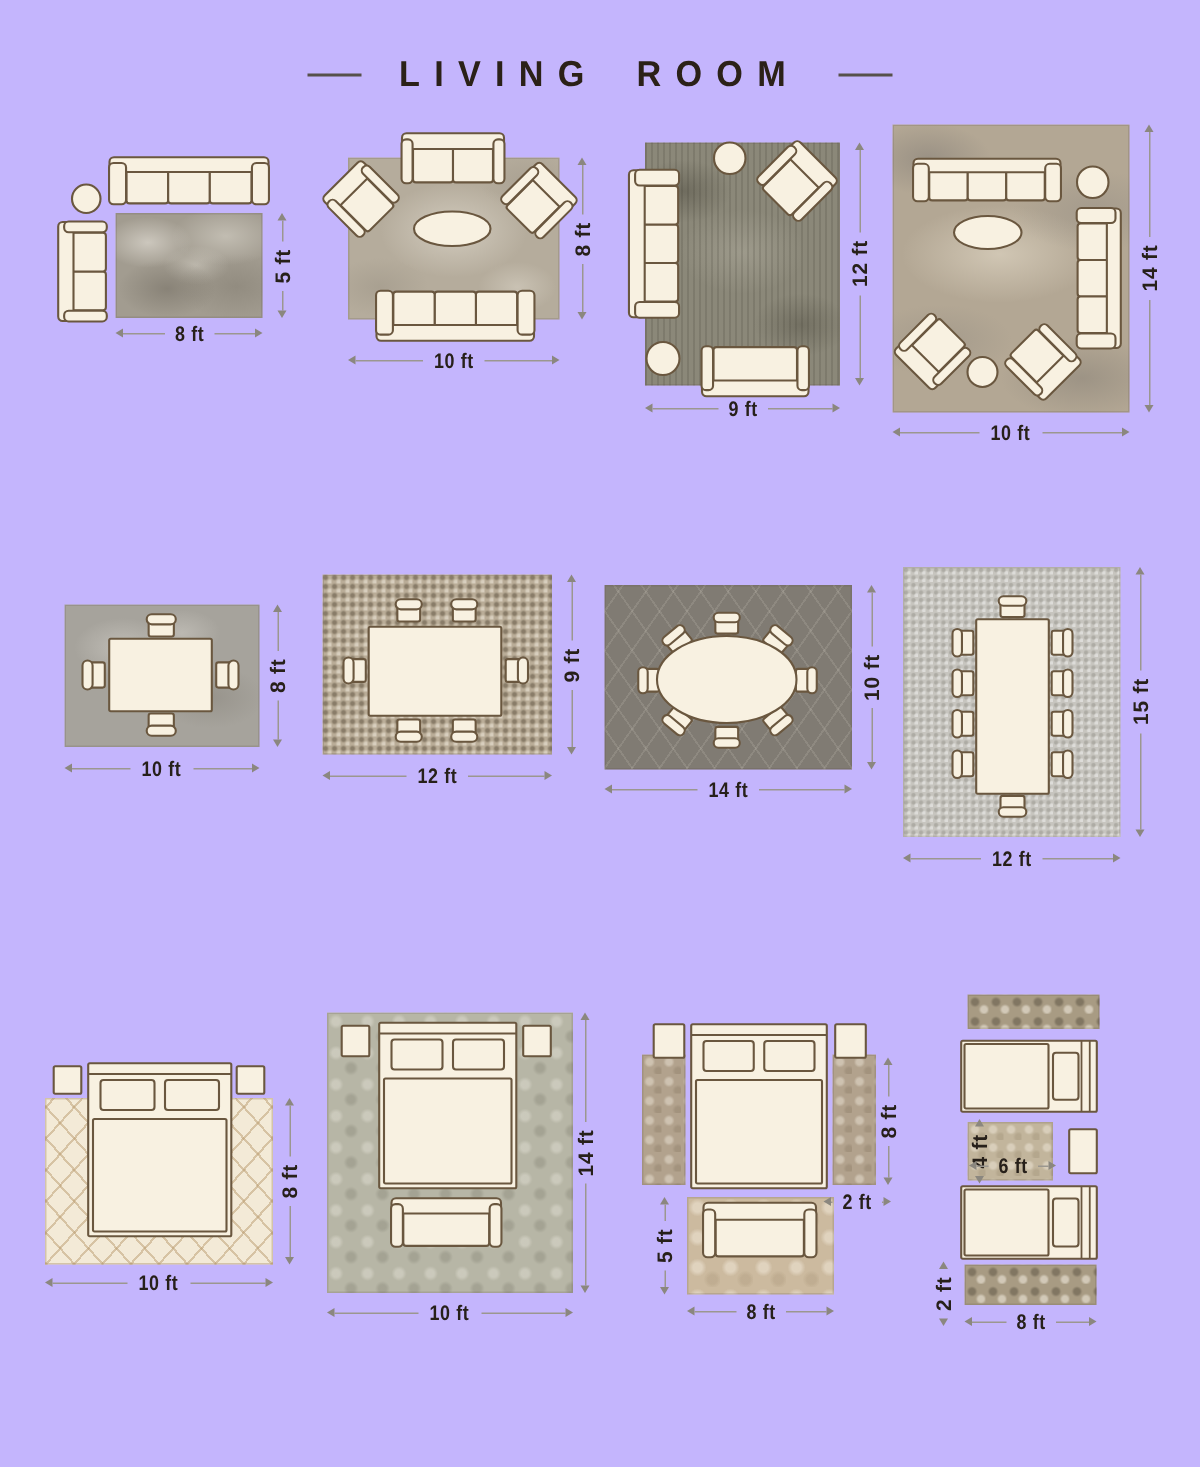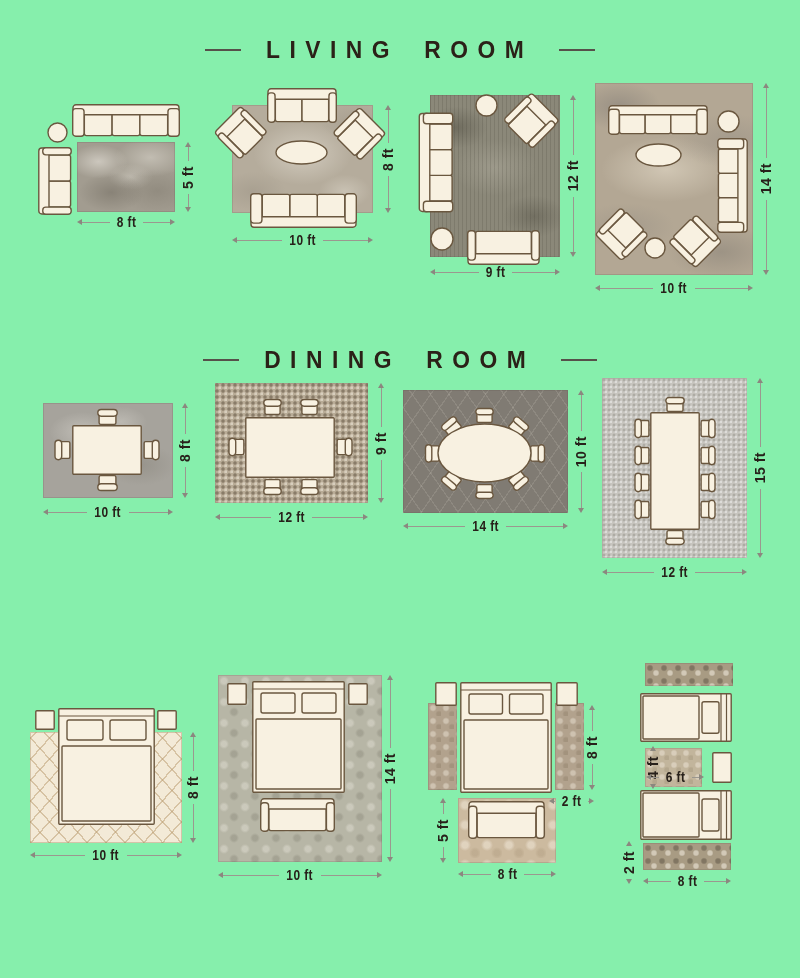--- a/index.html
+++ b/index.html
@@ -1,17 +1,17 @@
 <!DOCTYPE html>
 <html><head>
 <meta charset="utf-8">
 <style>
   html,body{margin:0;padding:0;background:#ffffff;}
   body{font-family:"Liberation Sans", sans-serif;}
-  #canvas{position:relative;width:800px;height:978px;background:#86efac;overflow:hidden;}
+  #canvas{position:relative;width:800px;height:978px;background:#c4b5fd;overflow:hidden;}
 
   
   .room-header{position:absolute;left:0;width:100%;display:flex;justify-content:center;align-items:center;gap:18px;}
   .room-title{font-size:24px;font-weight:700;letter-spacing:10px;word-spacing:10px;color:#2b2118;margin:0;transform:scaleX(.95);white-space:nowrap;}
   .hdash{width:36px;height:2px;background:#56504a;}
 
   #scene{position:absolute;left:0;top:0;width:100%;height:100%;}
   .layout{position:absolute;left:0;top:0;width:0;height:0;}
 
   
@@ -99,25 +99,20 @@
 </style>
 </head>
 <body>
 
 <div id="canvas">
   <div class="room-header" style="top:36px">
     <span class="hdash"></span>
     <h2 class="room-title">LIVING ROOM</h2>
     <span class="hdash"></span>
   </div>
-  <div class="room-header" style="top:346px">
-    <span class="hdash"></span>
-    <h2 class="room-title">DINING ROOM</h2>
-    <span class="hdash"></span>
-  </div>
   <div id="scene">
       <div class="layout">
         <div class="rug p-mottled-gray" style="left: 77px; top: 142px; width: 98px; height: 70px;"></div>
         <div class="furn" style="left: 72px; top: 104px; width: 108px; height: 33px; transform: rotate(0deg);">
           <svg width="108" height="33" viewBox="0 0 108 33">
             <rect x="12.34" y="8.58" width="27.77333333333333" height="23.020000000000003" rx="2" fill="#f8f1e1" stroke="#6a573f" stroke-width="1.4" stroke-linejoin="round"></rect>
             <rect x="40.11333333333333" y="8.58" width="27.77333333333333" height="23.020000000000003" rx="2" fill="#f8f1e1" stroke="#6a573f" stroke-width="1.4" stroke-linejoin="round"></rect>
             <rect x="67.88666666666666" y="8.58" width="27.77333333333333" height="23.020000000000003" rx="2" fill="#f8f1e1" stroke="#6a573f" stroke-width="1.4" stroke-linejoin="round"></rect>
             <rect x="1" y="0.8" width="106" height="9.9" rx="3" fill="#f8f1e1" stroke="#6a573f" stroke-width="1.4" stroke-linejoin="round"></rect>
             <rect x="0.7" y="4.62" width="11.34" height="27.58" rx="3" fill="#f8f1e1" stroke="#6a573f" stroke-width="1.4" stroke-linejoin="round"></rect>

